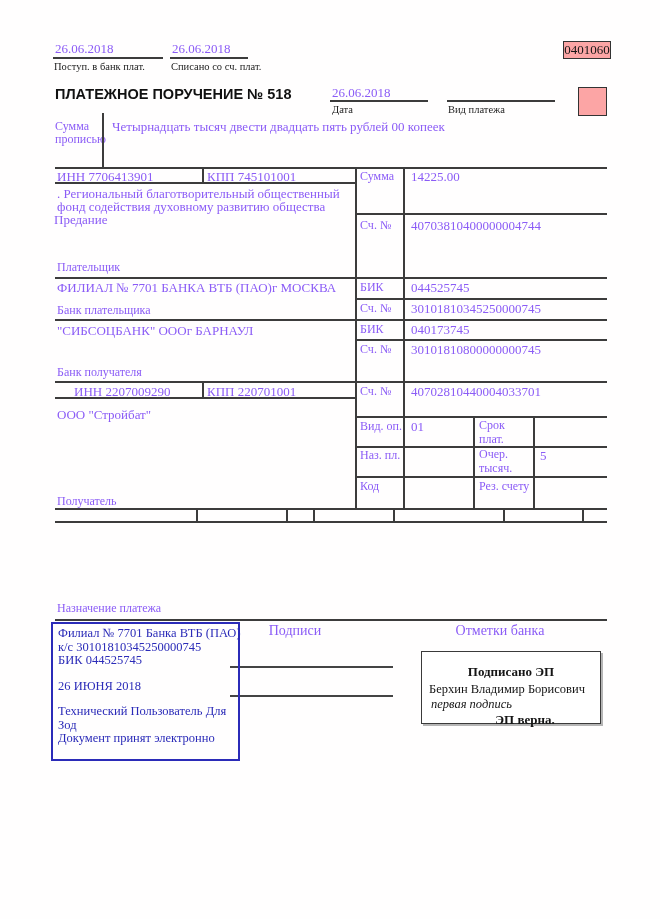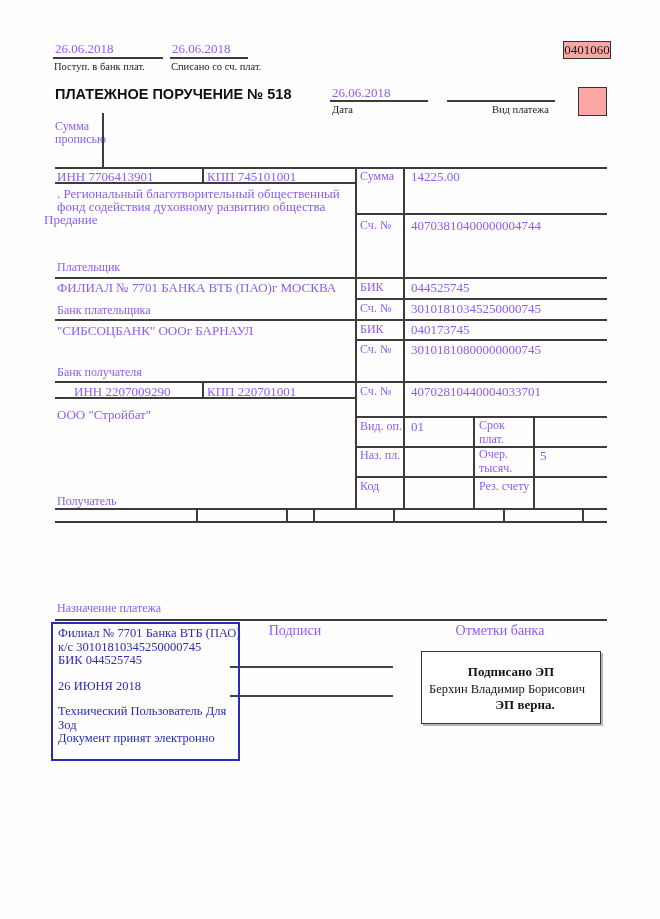--- a/index.html
+++ b/index.html
@@ -41,26 +41,27 @@
 
   <div class="box codebox" style="left:563px;top:41px;width:46px;height:16px;">
     <span>0401060</span>
   </div>
 
   <div class="title" style="left:55px;top:86px;">ПЛАТЕЖНОЕ ПОРУЧЕНИЕ № 518</div>
   <div class="t" style="left:332px;top:86px;">26.06.2018</div>
   <i class="hl" style="left:330px;top:100px;width:98px;"></i>
   <div class="t small" style="left:332px;top:104px;">Дата</div>
   <i class="hl" style="left:447px;top:100px;width:108px;"></i>
-  <div class="t small" style="left:448px;top:104px;margin-left:44px;">Вид платежа</div>
+  <div class="t small" style="left:448px;top:104px;">Вид платежа</div>
   <div class="box" style="left:578px;top:87px;width:27px;height:27px;"></div>
 
   <div class="t sec" style="left:55px;top:120px;">Сумма</div>
   <div class="t sec" style="left:55px;top:133px;">прописью</div>
   <i class="vl" style="left:102px;top:113px;height:54px;"></i>
+  <div class="t" style="left:112px;top:120px;">Четырнадцать тысяч двести двадцать пять рублей 00 копеек</div>
 
   <i class="hl" style="left:55px;top:167px;width:552px;"></i>
   <i class="hl" style="left:55px;top:182px;width:300px;"></i>
   <i class="hl" style="left:355px;top:213px;width:252px;"></i>
   <i class="hl" style="left:55px;top:277px;width:552px;"></i>
   <i class="hl" style="left:355px;top:298px;width:252px;"></i>
   <i class="hl" style="left:55px;top:319px;width:552px;"></i>
   <i class="hl" style="left:355px;top:339px;width:252px;"></i>
   <i class="hl" style="left:55px;top:381px;width:552px;"></i>
   <i class="hl" style="left:55px;top:397px;width:300px;"></i>
@@ -84,21 +85,21 @@
   <i class="vl" style="left:503px;top:508px;height:13px;"></i>
   <i class="vl" style="left:582px;top:508px;height:13px;"></i>
 
   <div class="t" style="left:57px;top:170px;">ИНН 7706413901</div>
   <div class="t" style="left:207px;top:170px;">КПП 745101001</div>
   <div class="t lblcol" style="left:360px;top:170px;">Сумма</div>
   <div class="t" style="left:411px;top:170px;">14225.00</div>
 
   <div class="t" style="left:57px;top:187px;">. Региональный благотворительный общественный</div>
   <div class="t" style="left:57px;top:200px;">фонд содействия духовному развитию общества</div>
-  <div class="t" style="left:44px;top:213px;font-family:Liberation Serif, serif;">Предание</div>
+  <div class="t" style="left:54px;top:213px;font-family:Liberation Serif, serif;">Предание</div>
   <div class="t lblcol" style="left:360px;top:219px;">Сч. №</div>
   <div class="t" style="left:411px;top:219px;">40703810400000004744</div>
   <div class="t sec" style="left:57px;top:261px;">Плательщик</div>
 
   <div class="t" style="left:57px;top:281px;">ФИЛИАЛ № 7701 БАНКА ВТБ (ПАО)г МОСКВА</div>
   <div class="t lblcol" style="left:360px;top:281px;">БИК</div>
   <div class="t" style="left:411px;top:281px;">044525745</div>
   <div class="t lblcol" style="left:360px;top:302px;">Сч. №</div>
   <div class="t" style="left:411px;top:302px;">30101810345250000745</div>
   <div class="t sec" style="left:57px;top:304px;">Банк плательщика</div>
@@ -143,16 +144,17 @@
     <div>26 ИЮНЯ 2018</div>
     <div class="gap1"></div>
     <div>Технический Пользователь Для</div>
     <div>Зод</div>
     <div>Документ принят электронно</div>
   </div>
 
   <div class="signbox">
     <div class="b">Подписано ЭП</div>
     <div class="n">Берхин Владимир Борисович</div>
+    <div class="i">первая подпись</div>
     <div class="v">ЭП верна.</div>
   </div>
 
 </div>
 
 </body></html>

